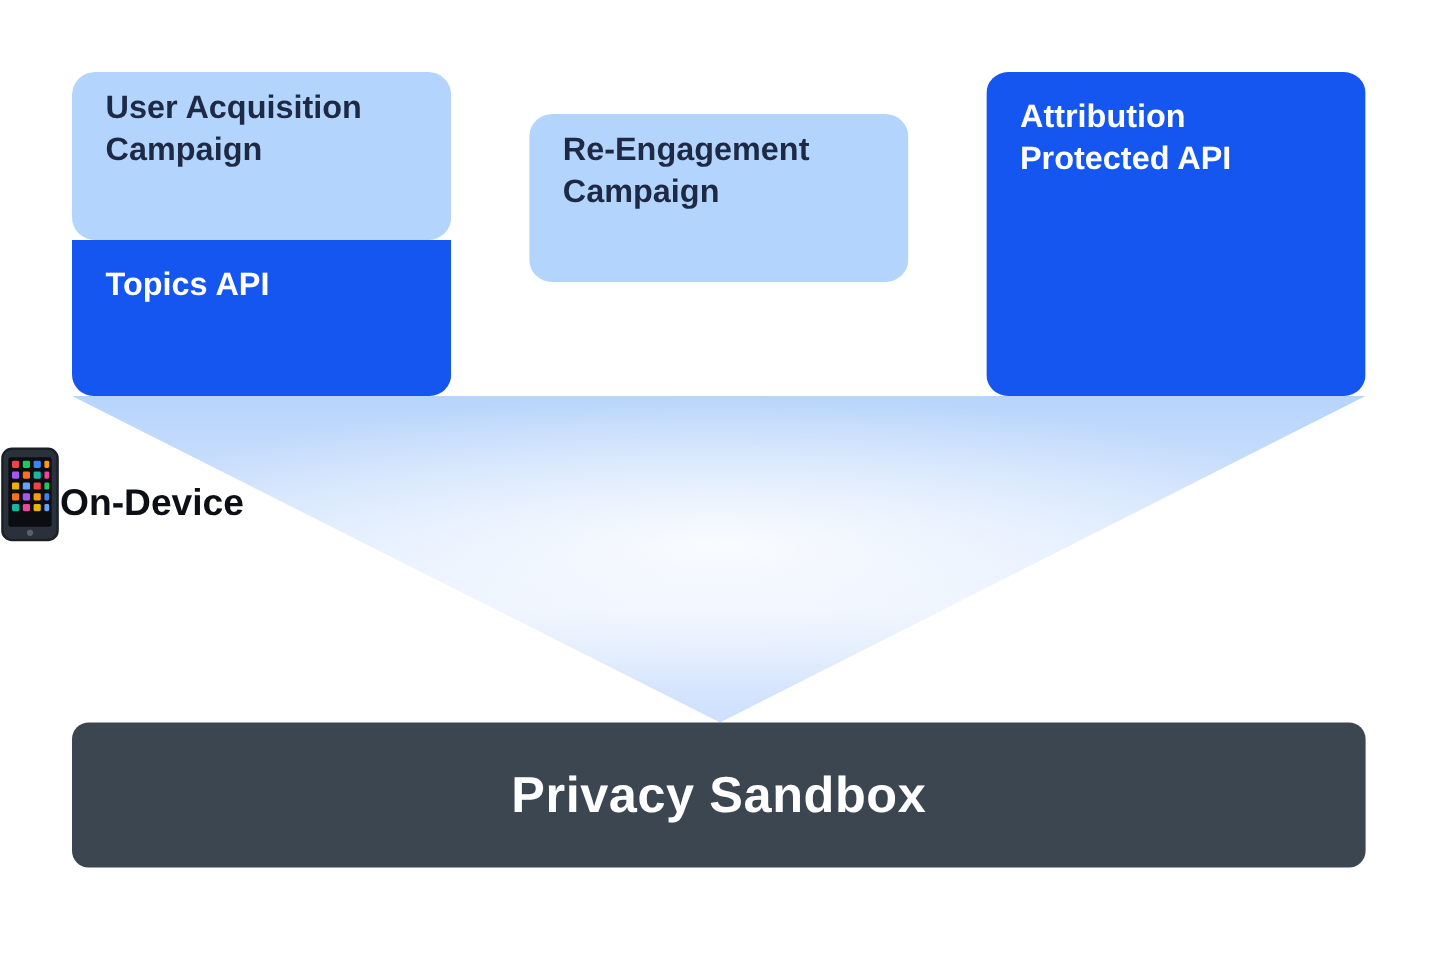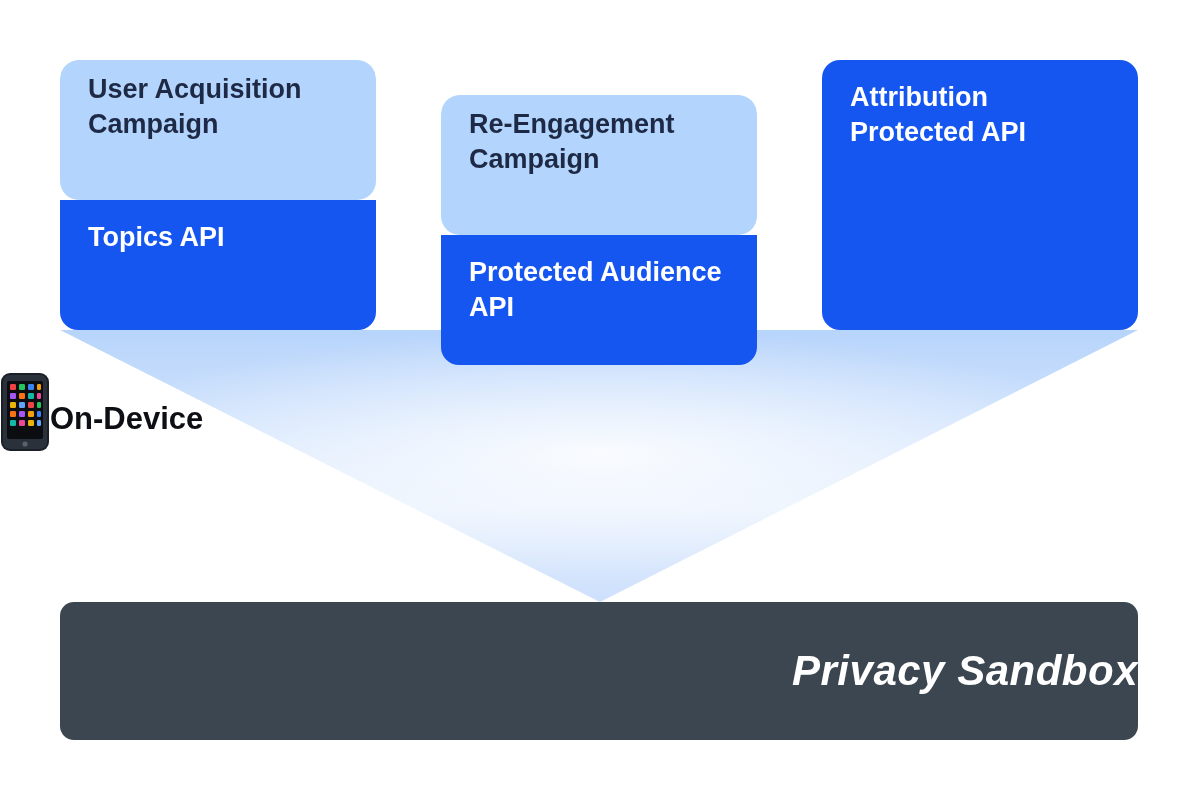--- a/index.html
+++ b/index.html
@@ -73,28 +73,27 @@
     margin-top: 14px;
     font-size: 31px;
     font-weight: bold;
     color: #0d0f14;
   }
 
   
   .bottom-bar {
     position: absolute;
     left: 60px; top: 602px;
-    width: 1078px; height: 138px;
+    width: 1078px; height: 121px;
     background: var(--bottom-bar-bg, #3B4650);
     border-radius: 14px;
     display: flex;
     align-items: center;
-    justify-content: flex-end;
+    justify-content: center;
     z-index: 3;
-    font-style: italic;
   }
   .bottom-bar-label {
     color: var(--bottom-bar-text, #FFFFFF);
     font-size: 42px;
     font-weight: bold;
     letter-spacing: 0.5px;
   }
 </style>
 </head>
 <body>
@@ -120,21 +119,20 @@
     <rect x="0" y="0" width="1200" height="275" fill="url(#funnelGlow)" clip-path="url(#funnelClip)"></rect>
   </svg>
 
   <div class="card c0">
     <div class="card-header">User Acquisition Campaign</div>
     <div class="card-body">Topics API</div>
   </div>
 
   <div class="card c1">
     <div class="card-header">Re-Engagement Campaign</div>
-    <div class="card-body">Protected Audience API</div>
   </div>
 
   <div class="card c2">
     <div class="card-body">Attribution Protected API</div>
   </div>
 
   <div class="on-device">
     <svg class="phone-icon" width="50" height="80" viewBox="0 0 50 80" aria-hidden="true">
       <rect x="1" y="1" width="48" height="78" rx="9" fill="#1b2027"></rect>
       <rect x="3" y="3" width="44" height="74" rx="7" fill="#2a313a"></rect>

